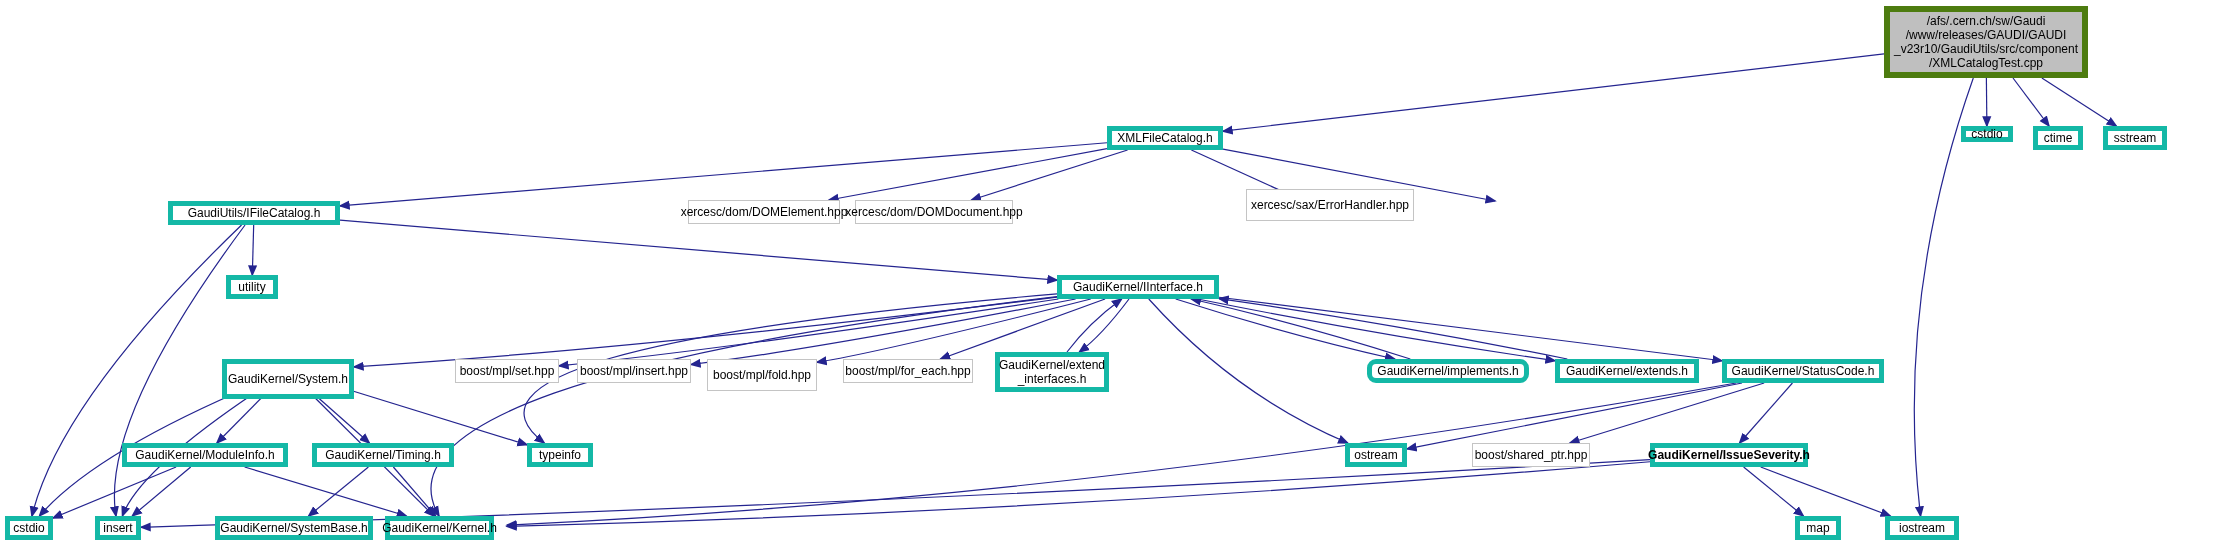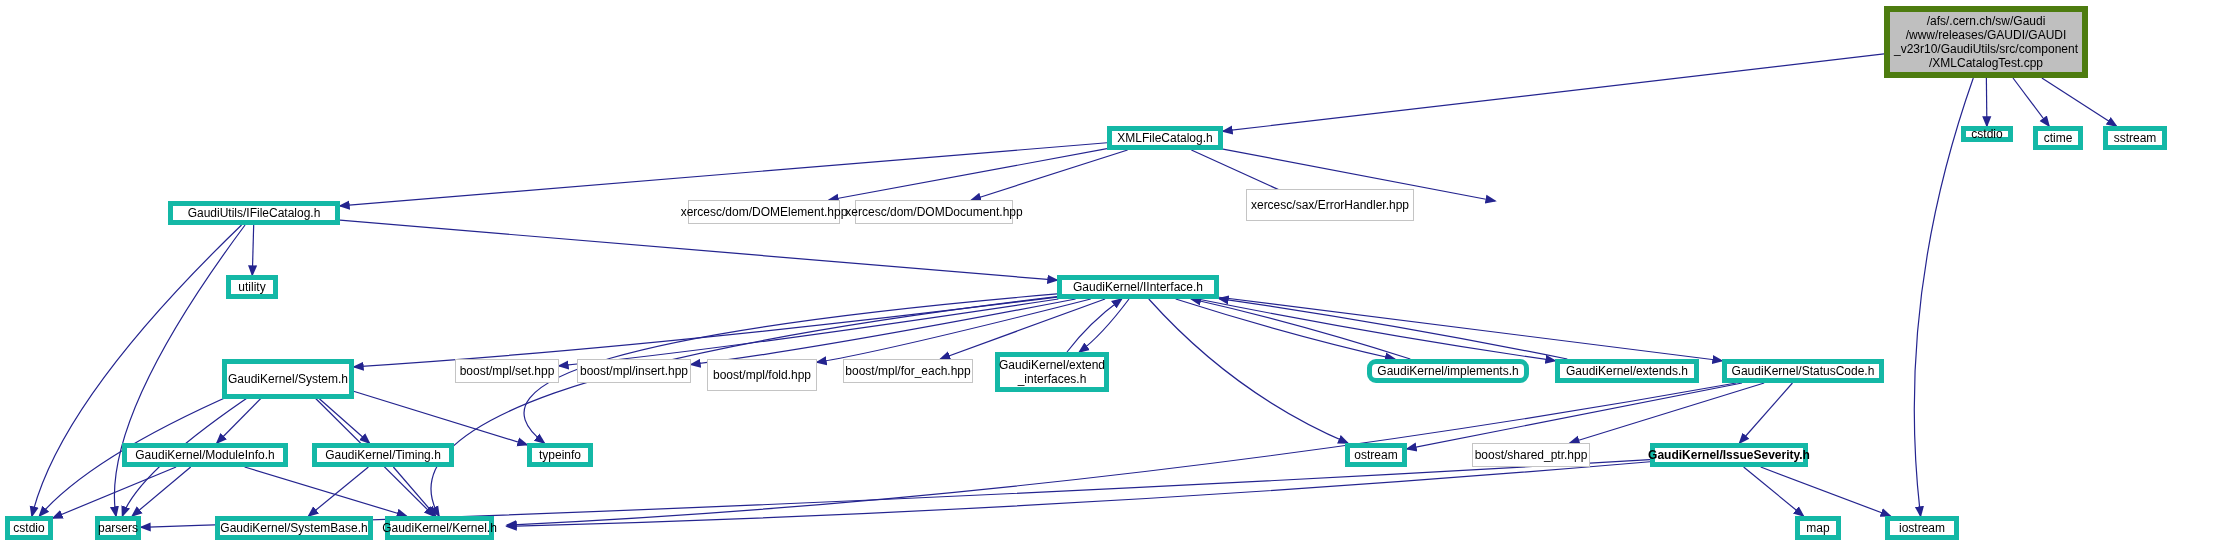--- a/index.html
+++ b/index.html
@@ -109,18 +109,18 @@
     <div class="node linked" style="left: 1367px; top: 359px; width: 162px; height: 24px; border-radius: 9px;">GaudiKernel/implements.h</div>
     <div class="node linked" style="left: 1555px; top: 359px; width: 144px; height: 24px;">GaudiKernel/extends.h</div>
     <div class="node linked" style="left: 1722px; top: 359px; width: 162px; height: 24px;">GaudiKernel/StatusCode.h</div>
     <div class="node linked" style="left: 122px; top: 443px; width: 166px; height: 24px;">GaudiKernel/ModuleInfo.h</div>
     <div class="node linked" style="left: 312px; top: 443px; width: 142px; height: 24px;">GaudiKernel/Timing.h</div>
     <div class="node linked" style="left: 527px; top: 443px; width: 66px; height: 24px;">typeinfo</div>
     <div class="node linked" style="left: 1345px; top: 443px; width: 62px; height: 24px;">ostream</div>
     <div class="node external" style="left: 1472px; top: 443px; width: 118px; height: 24px;">boost/shared_ptr.hpp</div>
     <div class="node linked" style="left: 1650px; top: 443px; width: 158px; height: 24px; font-weight: bold;">GaudiKernel/IssueSeverity.h</div>
     <div class="node linked" style="left: 5px; top: 516px; width: 48px; height: 24px;">cstdio</div>
-    <div class="node linked" style="left: 95px; top: 516px; width: 46px; height: 24px;">parsers</div>
+    <div class="node linked" style="left: 95px; top: 516px; width: 46px; height: 24px;">insert</div>
     <div class="node linked" style="left: 215px; top: 516px; width: 158px; height: 24px;">GaudiKernel/SystemBase.h</div>
     <div class="node linked" style="left: 385px; top: 516px; width: 109px; height: 24px;">GaudiKernel/Kernel.h</div>
     <div class="node linked" style="left: 1795px; top: 516px; width: 46px; height: 24px;">map</div>
     <div class="node linked" style="left: 1885px; top: 516px; width: 74px; height: 24px;">iostream</div>
   </div>
 
 </body></html>

